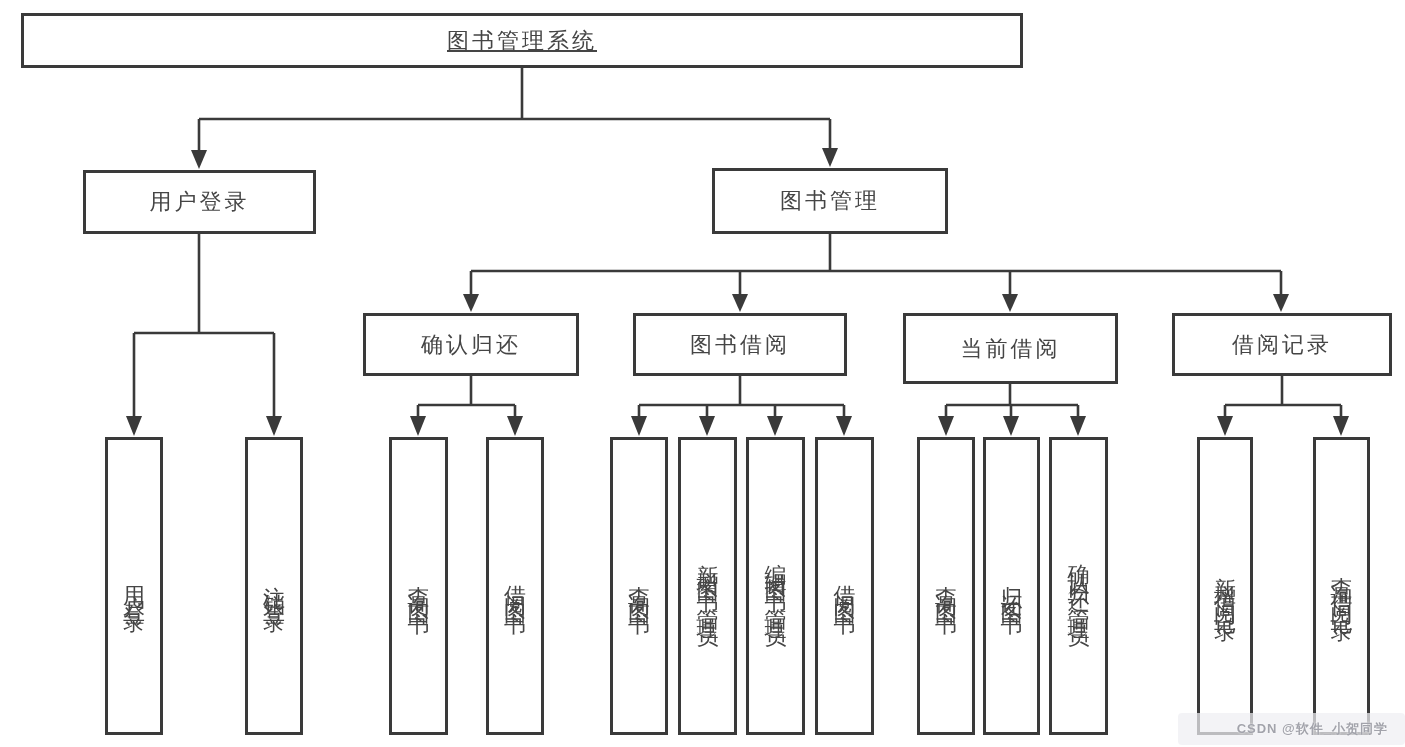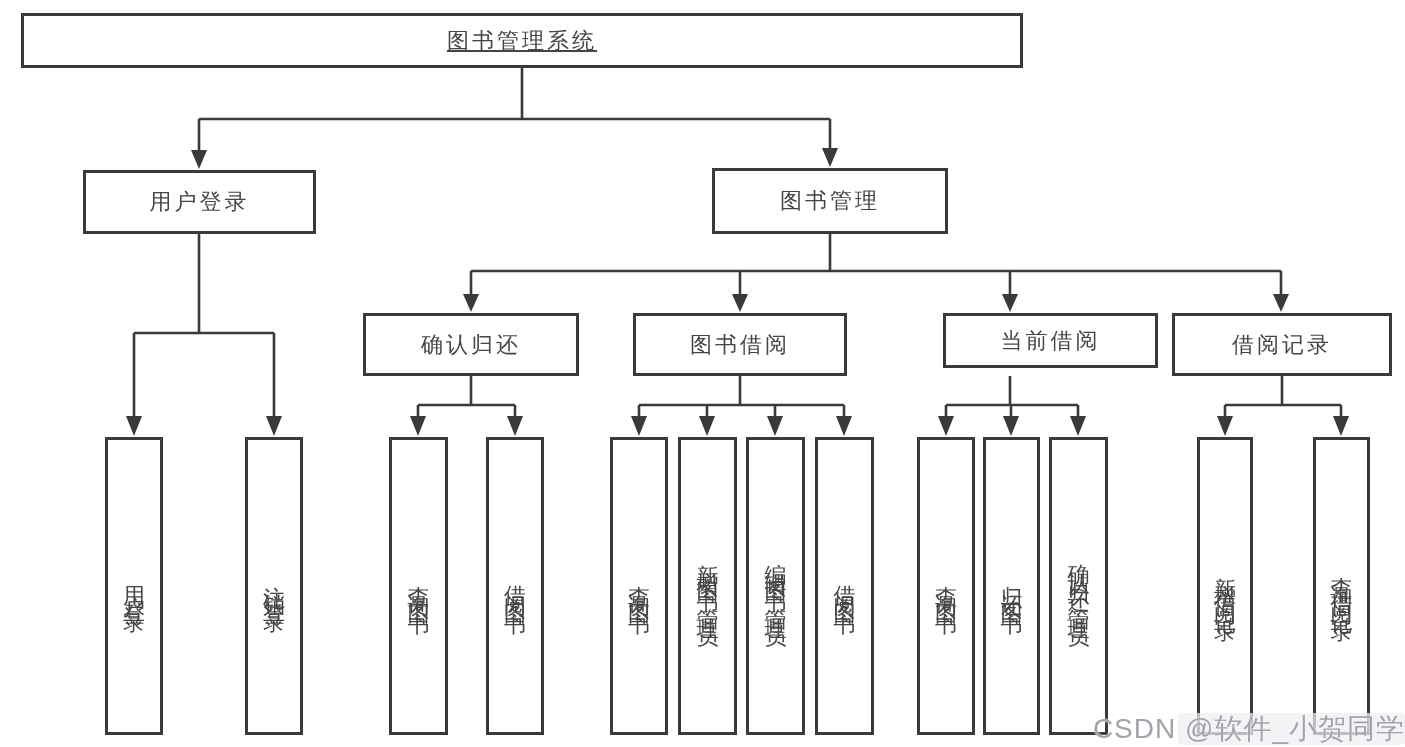--- a/index.html
+++ b/index.html
@@ -50,29 +50,30 @@
   }
   .watermark {
     position: absolute;
     left: 1178px;
     top: 713px;
     width: 227px;
     height: 32px;
     display: flex;
     align-items: center;
     justify-content: flex-end;
-    padding-right: 0;
+    padding-right: 17px;
     box-sizing: border-box;
     background: rgba(238,238,242,0.72);
     border-radius: 4px;
     color: #a2a3ab;
-    font-size: 28px;
+    font-size: 13px;
     letter-spacing: 1px;
     text-shadow: 0 0 2px #ffffff;
     white-space: nowrap;
+    font-weight: bold;
   }
   path.wire { stroke: #3a3a3a; stroke-width: 2.6; fill: none; }
   polygon.head { fill: #3a3a3a; stroke: none; }
 </style>
 </head>
 <body>
 
 <div id="stage">
 
   <svg id="wires" viewBox="0 0 1405 747" xmlns="http://www.w3.org/2000/svg">
@@ -144,21 +145,21 @@
     </g>
   </svg>
 
   <div class="hbox" style="left:21px; top:13px; width:1002px; height:55px;text-decoration:underline;">图书管理系统</div>
 
   <div class="hbox" style="left:83px; top:170px; width:233px; height:64px;">用户登录</div>
   <div class="hbox" style="left:712px; top:168px; width:236px; height:66px;text-align:right;">图书管理</div>
 
   <div class="hbox" style="left:363px; top:313px; width:216px; height:63px;">确认归还</div>
   <div class="hbox" style="left:633px; top:313px; width:214px; height:63px;font-family:Liberation Mono, monospace;">图书借阅</div>
-  <div class="hbox" style="left:903px; top:313px; width:215px; height:55px;margin-left:40px;">当前借阅</div>
+  <div class="hbox" style="left:903px; top:313px; width:215px; height:71px;">当前借阅</div>
   <div class="hbox" style="left:1172px; top:313px; width:220px; height:63px;">借阅记录</div>
 
   <div class="vbox" style="left:105px; width:58px;">
     <span>用户登录</span>
   </div>
   <div class="vbox" style="left:245px; width:58px;">
     <span>注销登录</span>
   </div>
 
   <div class="vbox" style="left:389px; width:59px;">

